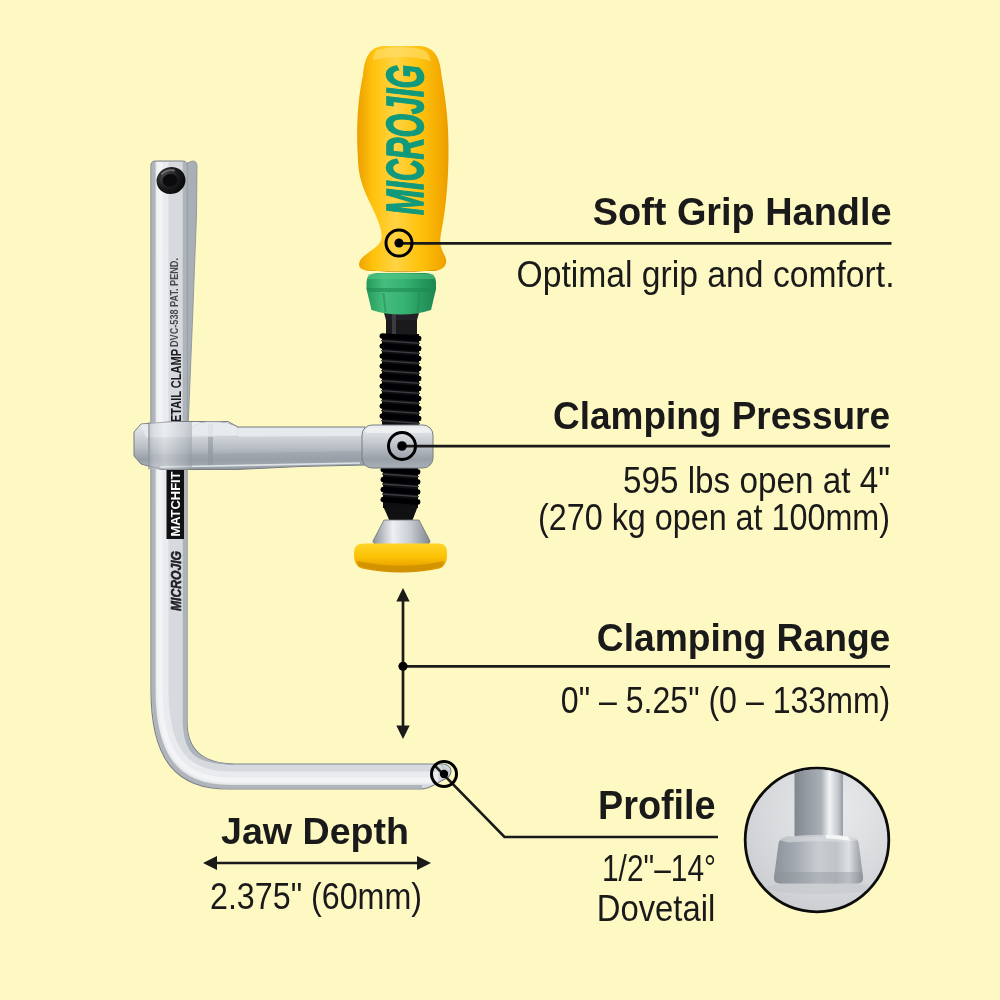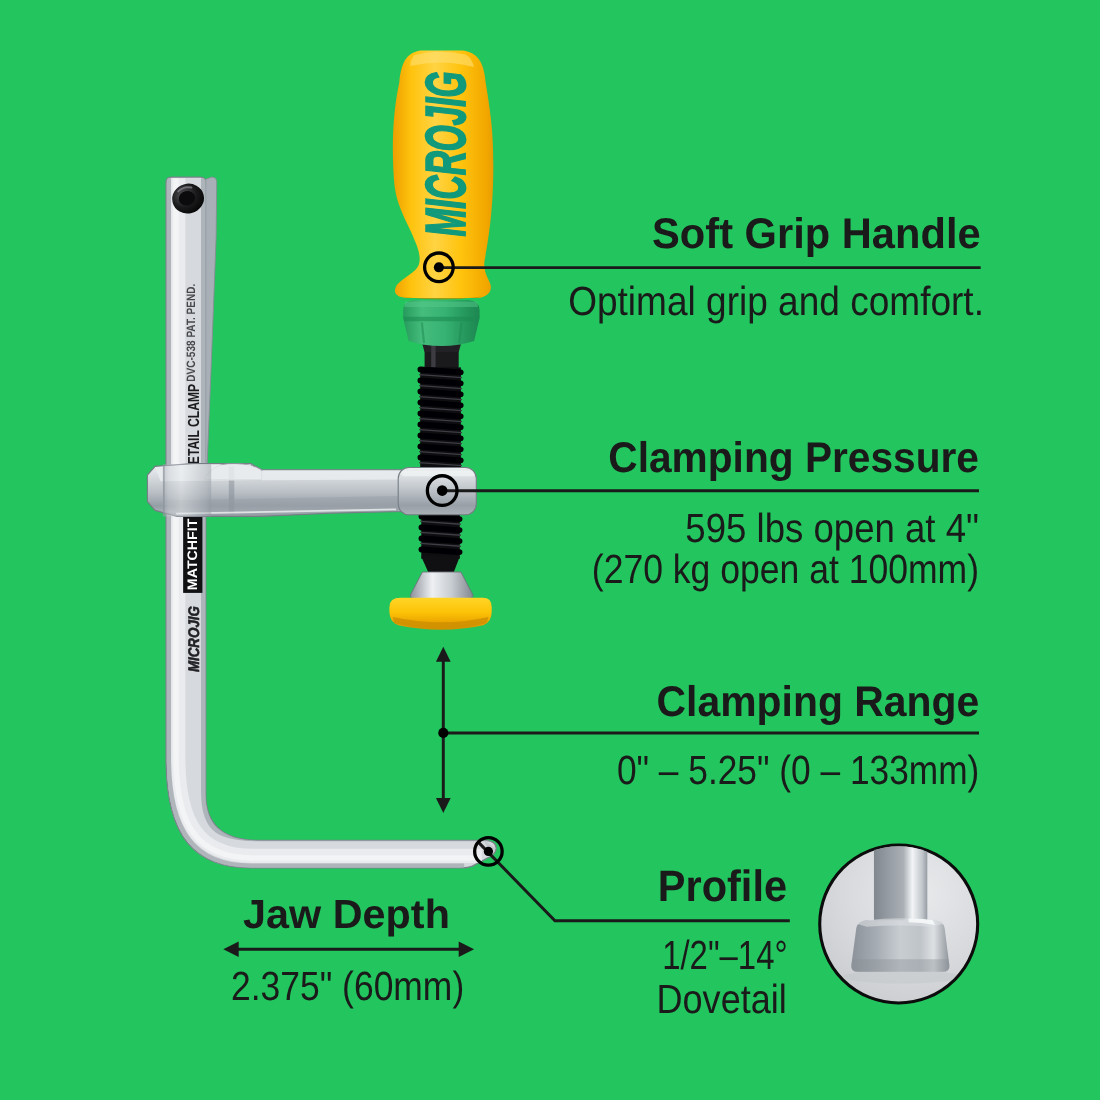--- a/index.html
+++ b/index.html
@@ -1,16 +1,16 @@
 <!DOCTYPE html>
 <html><head>
 <meta charset="utf-8">
 <style>
   html,body{margin:0;padding:0;background:#ffffff;}
-  #stage{position:relative;width:1000px;height:1000px;background:#22c55e;overflow:hidden;
+  #stage{position:relative;width:1000px;height:1000px;background:#fef9c3;overflow:hidden;
     font-family:"Liberation Sans", sans-serif;}
   svg{display:block;}
 </style>
 </head>
 <body>
 <div id="stage">
 <svg width="1000" height="1000" viewBox="0 0 1000 1000">
 <defs>
   <linearGradient id="barMetal" x1="0" y1="0" x2="1" y2="0">
     <stop offset="0" stop-color="#9ba1a8"></stop>

